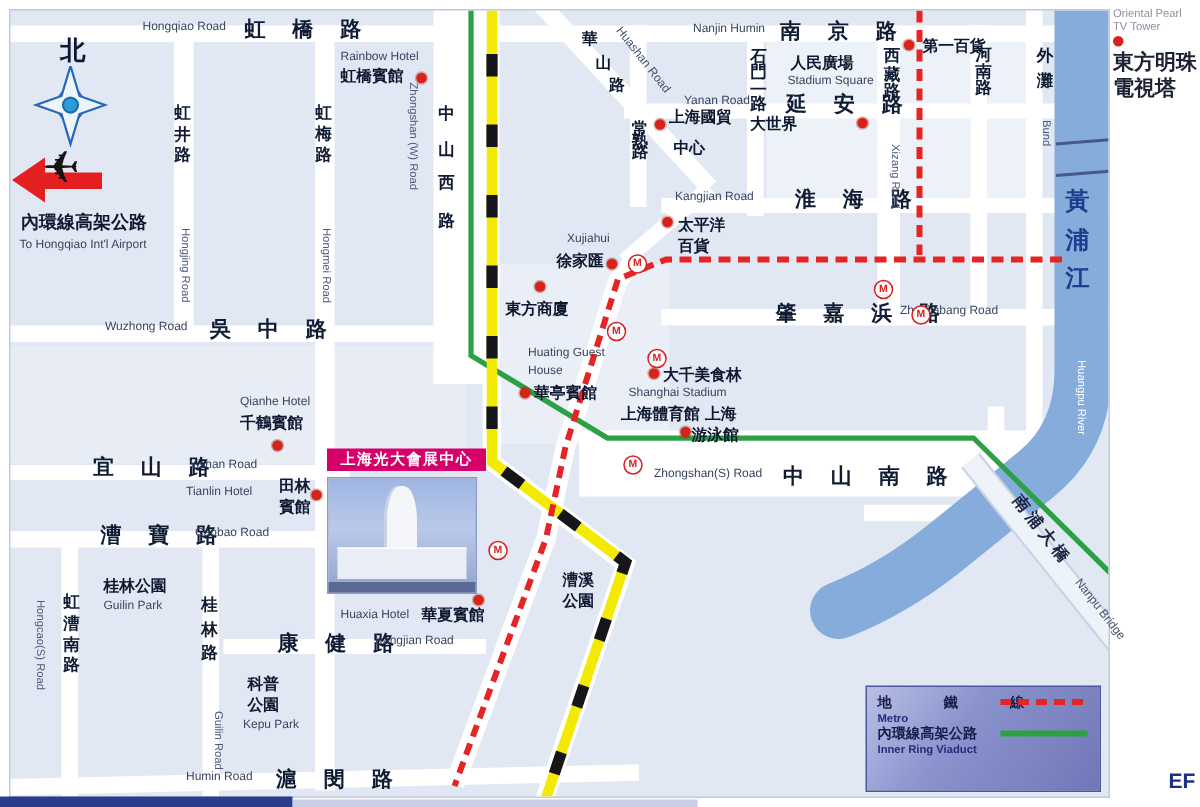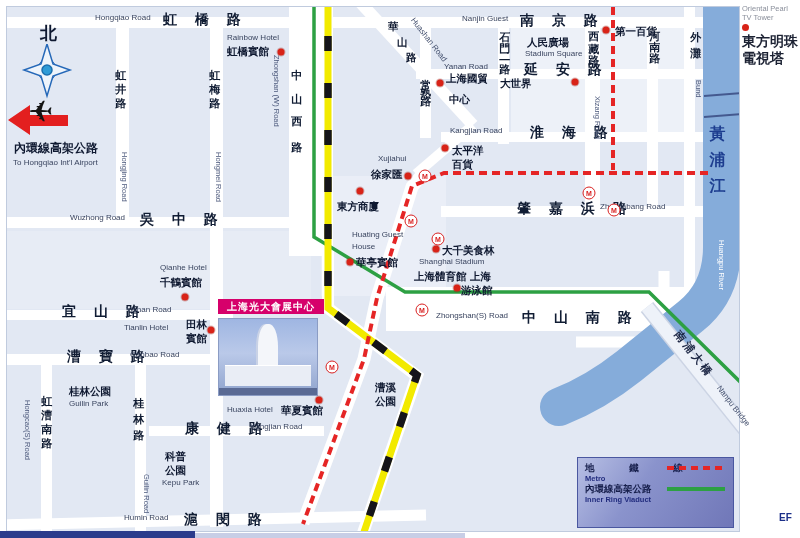--- a/index.html
+++ b/index.html
@@ -36,21 +36,21 @@
   .leg-en.faded{color:rgba(40,50,120,.45);}
   .leg-line{position:absolute;right:2px;top:4px;width:58px;height:5px;}
   .leg-metro{height:4px;background:repeating-linear-gradient(90deg,#e52525 0 7px,transparent 7px 12px);}
   .leg-ring{height:4px;background:#2da043;}
   .leg-pearl{height:6px;background:repeating-linear-gradient(90deg,#1d1d22 0 17px,#ece33a 17px 29px);}
   
   #op-corner{position:absolute;left:742px;top:4px;width:58px;line-height:1.2;}
   .op-en{font-size:7.5px;color:#8a8f9b;white-space:nowrap;}
   .op-zh{font-size:14px;font-weight:bold;color:#1c2233;white-space:nowrap;}
   #op-dot{width:7px;height:7px;border-radius:50%;background:#d82318;margin:2px 0;}
-  #ef-note{position:absolute;left:779px;top:512px;font-size:10px;font-weight:bold;color:#1b2f88;}
+  #ef-note{position:absolute;left:779px;top:512px;font-size:14px;font-weight:bold;color:#1b2f88;}
   .edge1{position:absolute;left:0;top:531px;width:195px;height:7px;background:#2b3c8c;}
   .edge2{position:absolute;left:195px;top:533px;width:270px;height:5px;background:#9aa6d2;opacity:.55;}
 </style>
 </head>
 <body>
 
 <div id="page">
 
   <div id="map-canvas">
     <svg width="732" height="524" viewBox="6 6 732 524">
@@ -127,23 +127,23 @@
   <div id="exh-caption">上海光大會展中心</div>
   <div id="exh-photo">
     <div class="tower"></div>
     <div class="hall"></div>
     <div class="base"></div>
   </div>
 
   <div id="labels">
       <div class="lbl en" style="left: 95px; top: 13px;">Hongqiao Road</div>
       <div class="lbl zhs" style="left: 163px; top: 11px;">虹 橋 路</div>
-      <div class="lbl en" style="left: 462px; top: 14px;">Nanjin Guest</div>
+      <div class="lbl en" style="left: 462px; top: 14px;">Nanjin Humin</div>
       <div class="lbl zhs" style="left: 520px; top: 12px;">南 京 路</div>
-      <div class="lbl en" style="left: 444px; top: 62px; text-align: center;">Yanan Road</div>
+      <div class="lbl en" style="left: 456px; top: 62px; text-align: center;">Yanan Road</div>
       <div class="lbl zhs" style="left: 524px; top: 61px;">延 安 路</div>
       <div class="lbl en" style="left: 450px; top: 126px;">Kangjian Road</div>
       <div class="lbl zhs" style="left: 530px; top: 124px;">淮 海 路</div>
       <div class="lbl zhs" style="left: 517px; top: 200px;">肇 嘉 浜 路</div>
       <div class="lbl en" style="left: 600px; top: 202px;">Zhaojiabang Road</div>
       <div class="lbl en" style="left: 70px; top: 213px;">Wuzhong Road</div>
       <div class="lbl zhs" style="left: 140px; top: 211px;">吳 中 路</div>
       <div class="lbl zhs" style="left: 62px; top: 303px;">宜 山 路</div>
       <div class="lbl en" style="left: 126px; top: 305px;">Yishan Road</div>
       <div class="lbl zhs" style="left: 67px; top: 348px;">漕 寶 路</div>

